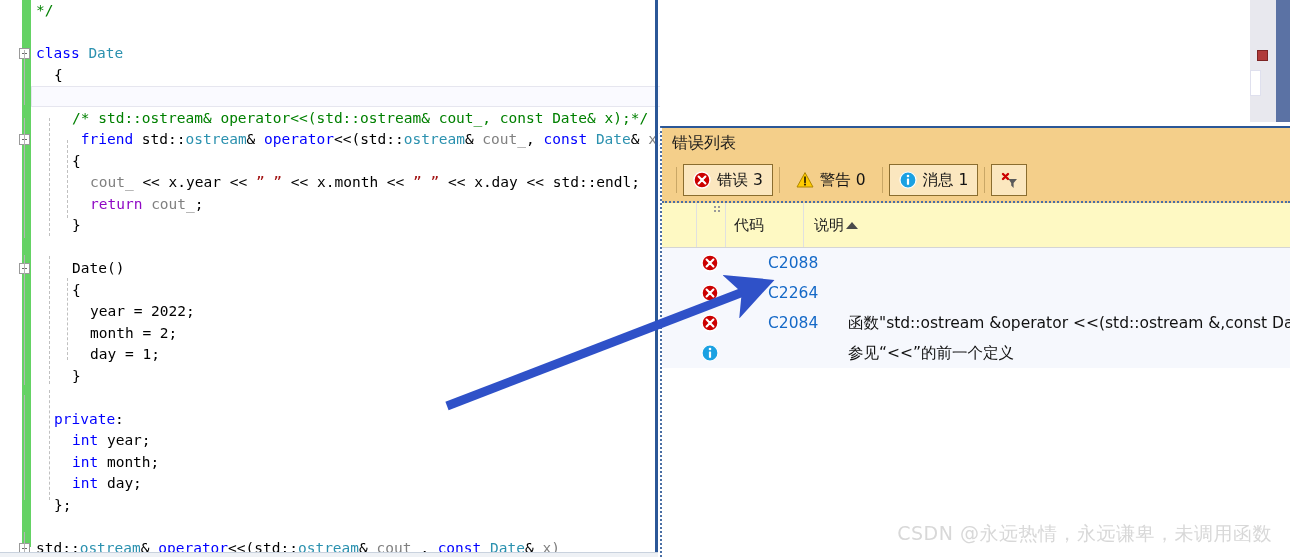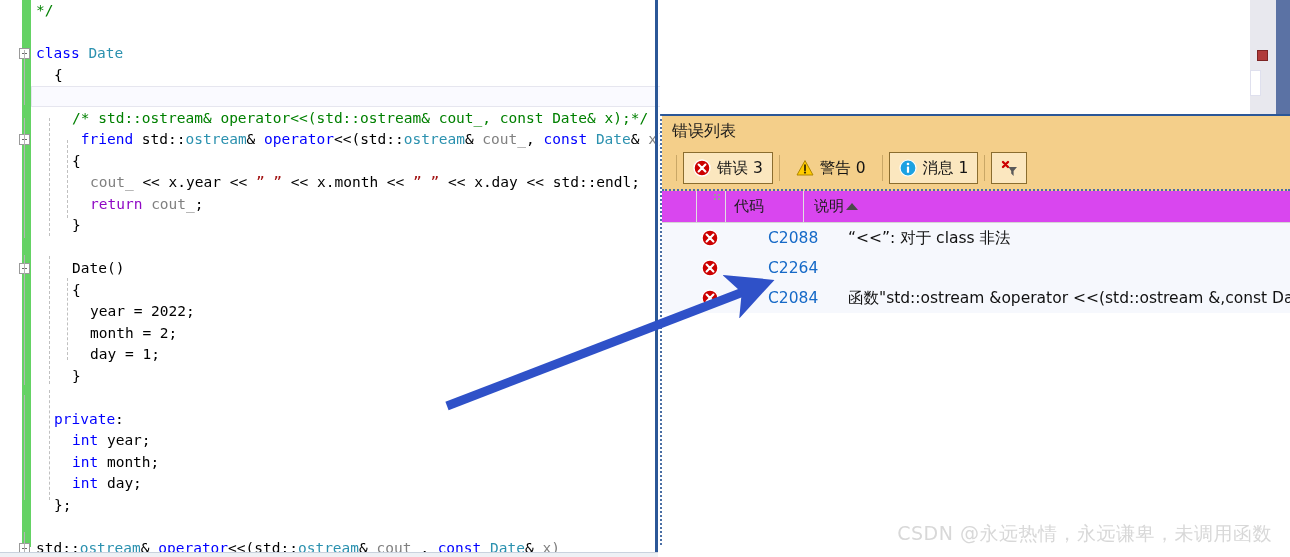--- a/index.html
+++ b/index.html
@@ -65,21 +65,21 @@
   .plain{color:#000000;}
 
   
   .hl-box{
     position:absolute;left:31px;height:21px;
     border:1px solid #e6e6ef;background:#fafaff;box-sizing:border-box;
   }
 
   
   #errorlist{
-    position:absolute;left:660px;top:114px;width:630px;height:431px;
+    position:absolute;left:660px;top:126px;width:630px;height:431px;
     background:#ffffff;
     border-left:2px dotted #4a6fa5;
     border-top:2px solid #2b5797;
     box-sizing:border-box;
     font-family:"DejaVu Sans","Liberation Sans",sans-serif;
   }
   .el-title{
     height:31px;background:#f4cf8a;
     display:flex;align-items:center;
     padding-left:10px;
@@ -110,21 +110,21 @@
   .tb-btn{
     height:32px;display:flex;align-items:center;gap:6px;
     padding:0 9px;box-sizing:border-box;
     border:1px solid #8a6d2f;background:#fbe7bf;
     font-size:15.5px;color:#141414;
   }
   .tb-btn.icononly{padding:0 8px;}
   .ico{width:18px;height:18px;flex:0 0 18px;display:block;}
 
   .el-cols{
-    height:32px;background:#d946ef;
+    height:45px;background:#fef9c3;
     border-bottom:1px solid #d5d5d5;
     display:flex;align-items:center;
     font-size:15px;color:#1d1d1d;
     box-sizing:border-box;
   }
   .col-sp{width:34px;height:100%;border-right:1px solid #e0e0e0;}
   .col-icon{width:28px;height:100%;border-right:1px solid #e0e0e0;position:relative;}
   .col-icon .grip{
     position:absolute;right:3px;top:3px;width:8px;height:8px;
     background-image:
@@ -258,21 +258,20 @@
     <div class="el-rows" id="el-rows">
         <div class="el-row">
           <div class="r-sp"></div>
           <div class="r-icon">
             <svg class="ico" viewBox="0 0 18 18">
               <circle cx="9" cy="9" r="8" fill="#cc0000" stroke="#ffffff" stroke-width="1.4"></circle>
               <path d="M5.6 5.6 L12.4 12.4 M12.4 5.6 L5.6 12.4" stroke="#ffffff" stroke-width="2.1" stroke-linecap="round"></path>
             </svg>
           </div>
           <div class="r-code">C2088</div>
-          <div class="r-desc">“&lt;&lt;”: 对于 class 非法</div>
         </div>
         <div class="el-row">
           <div class="r-sp"></div>
           <div class="r-icon">
             <svg class="ico" viewBox="0 0 18 18">
               <circle cx="9" cy="9" r="8" fill="#cc0000" stroke="#ffffff" stroke-width="1.4"></circle>
               <path d="M5.6 5.6 L12.4 12.4 M12.4 5.6 L5.6 12.4" stroke="#ffffff" stroke-width="2.1" stroke-linecap="round"></path>
             </svg>
           </div>
           <div class="r-code">C2264</div>
@@ -281,20 +280,32 @@
           <div class="r-sp"></div>
           <div class="r-icon">
             <svg class="ico" viewBox="0 0 18 18">
               <circle cx="9" cy="9" r="8" fill="#cc0000" stroke="#ffffff" stroke-width="1.4"></circle>
               <path d="M5.6 5.6 L12.4 12.4 M12.4 5.6 L5.6 12.4" stroke="#ffffff" stroke-width="2.1" stroke-linecap="round"></path>
             </svg>
           </div>
           <div class="r-code">C2084</div>
           <div class="r-desc">函数"std::ostream &amp;operator &lt;&lt;(std::ostream &amp;,const Date &amp;)"已有主体</div>
         </div>
+        <div class="el-row">
+          <div class="r-sp"></div>
+          <div class="r-icon">
+            <svg class="ico" viewBox="0 0 18 18">
+              <circle cx="9" cy="9" r="8" fill="#1ba1e2" stroke="#ffffff" stroke-width="1.2"></circle>
+              <circle cx="9" cy="5" r="1.3" fill="#ffffff"></circle>
+              <rect x="7.9" y="7.4" width="2.2" height="6.4" rx="0.6" fill="#ffffff"></rect>
+            </svg>
+          </div>
+          <div class="r-code"></div>
+          <div class="r-desc">参见“&lt;&lt;”的前一个定义</div>
+        </div>
       </div>
   </div>
 
   <svg id="arrow" viewBox="0 0 1290 557">
     <defs>
       <marker id="ah" markerWidth="5.2" markerHeight="5.2" refX="2.0" refY="2.6" orient="auto">
         <path d="M0,0 L5.2,2.6 L0,5.2 L1.3,2.6 Z" fill="#2f51c8"></path>
       </marker>
     </defs>
     <line id="arrow-line" x1="447" y1="406" x2="747.6012913797185" y2="290.23445412884627" stroke="#2f51c8" stroke-width="9" marker-end="url(#ah)"></line>

